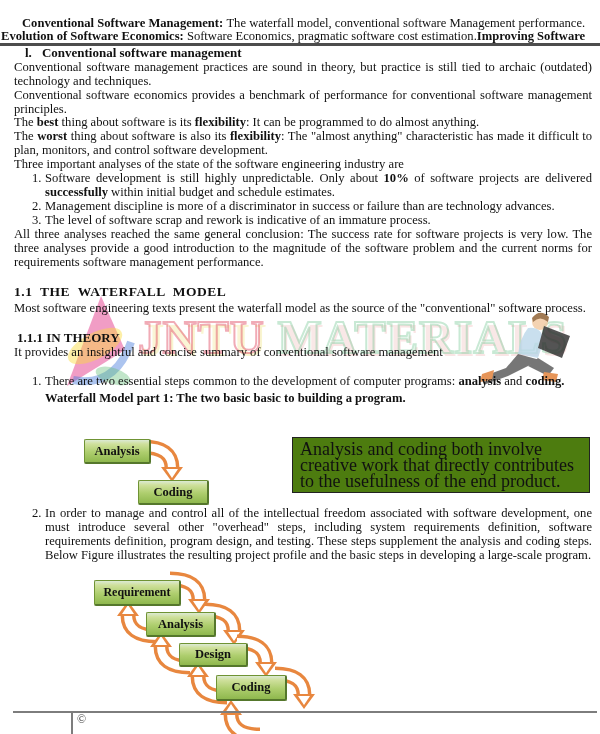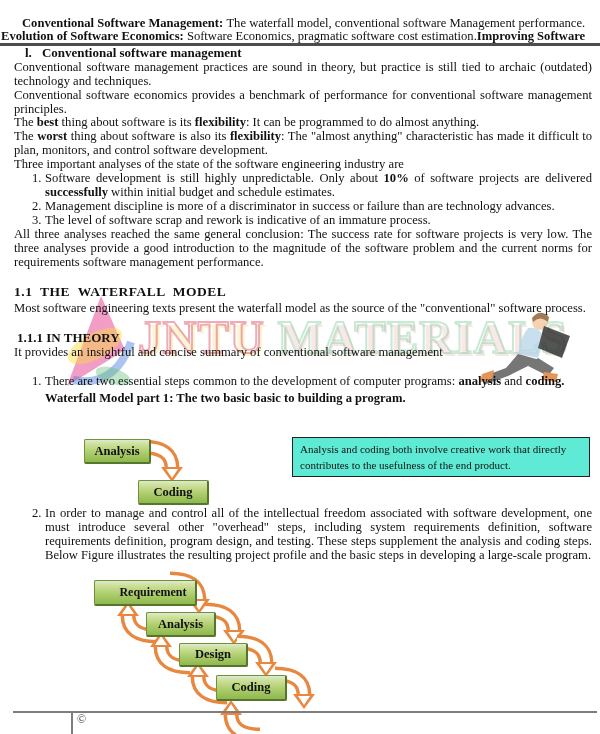--- a/index.html
+++ b/index.html
@@ -19,22 +19,22 @@
   .olitem{display:flex;font-size:12.6px;line-height:14px;}
   .olitem .num{flex:0 0 13px;}
   .olitem .itext{flex:1;text-align:justify;}
   .isub{font-weight:bold;margin-top:3px;}
   
   .gbox{position:absolute;z-index:3;display:flex;align-items:center;justify-content:center;
         font-weight:bold;font-size:12.5px;color:#111;border:1px solid #6f9334;
         border-right:2px solid #55772c;border-bottom:2px solid #55772c;border-radius:2px;
         background:linear-gradient(180deg,#dcead4 0%,#cfe09c 18%,#aece6e 55%,#8fb84e 100%);}
   .arrsvg{position:absolute;z-index:2;width:42px;height:48px;}
-  .callout{position:absolute;z-index:4;border:1px solid #222;background:#5eead4;
-           font-size:11px;line-height:16px;padding:3px 7px;}
+  .callout{position:absolute;z-index:4;border:1px solid #222;background:#4d7c0f;
+           font-size:18px;line-height:16px;padding:3px 7px;}
   
   .f-hline{left:13px;top:711px;width:584px;height:2px;background:#7d7d7d;z-index:5;}
   .f-vline{left:71px;top:712px;width:2px;height:22px;background:#7d7d7d;z-index:5;}
   .f-copy{left:77px;top:712px;font-size:12px;color:#444;z-index:6;}
   
   .wm{left:0;top:282px;width:600px;height:122px;z-index:1;pointer-events:none;}
   .wm-text{position:absolute;left:138px;top:28px;font-family:"Liberation Serif",serif;
            font-weight:bold;font-size:47px;letter-spacing:1px;white-space:nowrap;}
   .wm-jntu{color:rgba(255,245,245,0.15);-webkit-text-stroke:2px rgba(225,70,95,0.45);
            text-shadow:3px 3px 0 rgba(242,232,150,0.45);text-align:right;}
@@ -155,21 +155,21 @@
   <svg class="arrsvg" style="left:186px;top:659px;" viewBox="0 0 42 48">
       <use href="#curveArrow" transform="rotate(180,21,24)"></use>
     </svg>
   <svg class="arrsvg" style="left:274px;top:664px;" viewBox="0 0 42 48">
       <use href="#curveArrow"></use>
     </svg>
   <svg class="arrsvg" style="left:219px;top:697px;" viewBox="0 0 42 48">
       <use href="#curveArrow" transform="rotate(180,21,24)"></use>
     </svg>
 
-  <div class="gbox" style="left:94px;top:580px;width:84px;height:23px;font-size:12px;padding-left:16px;">
+  <div class="gbox" style="left:94px;top:580px;width:84px;height:23px;font-size:12px;">
       <span>Requirement</span>
     </div>
   <div class="gbox" style="left:146px;top:612px;width:67px;height:22px;">
       <span>Analysis</span>
     </div>
   <div class="gbox" style="left:179px;top:643px;width:66px;height:21px;">
       <span>Design</span>
     </div>
   <div class="gbox" style="left:216px;top:675px;width:68px;height:23px;">
       <span>Coding</span>

